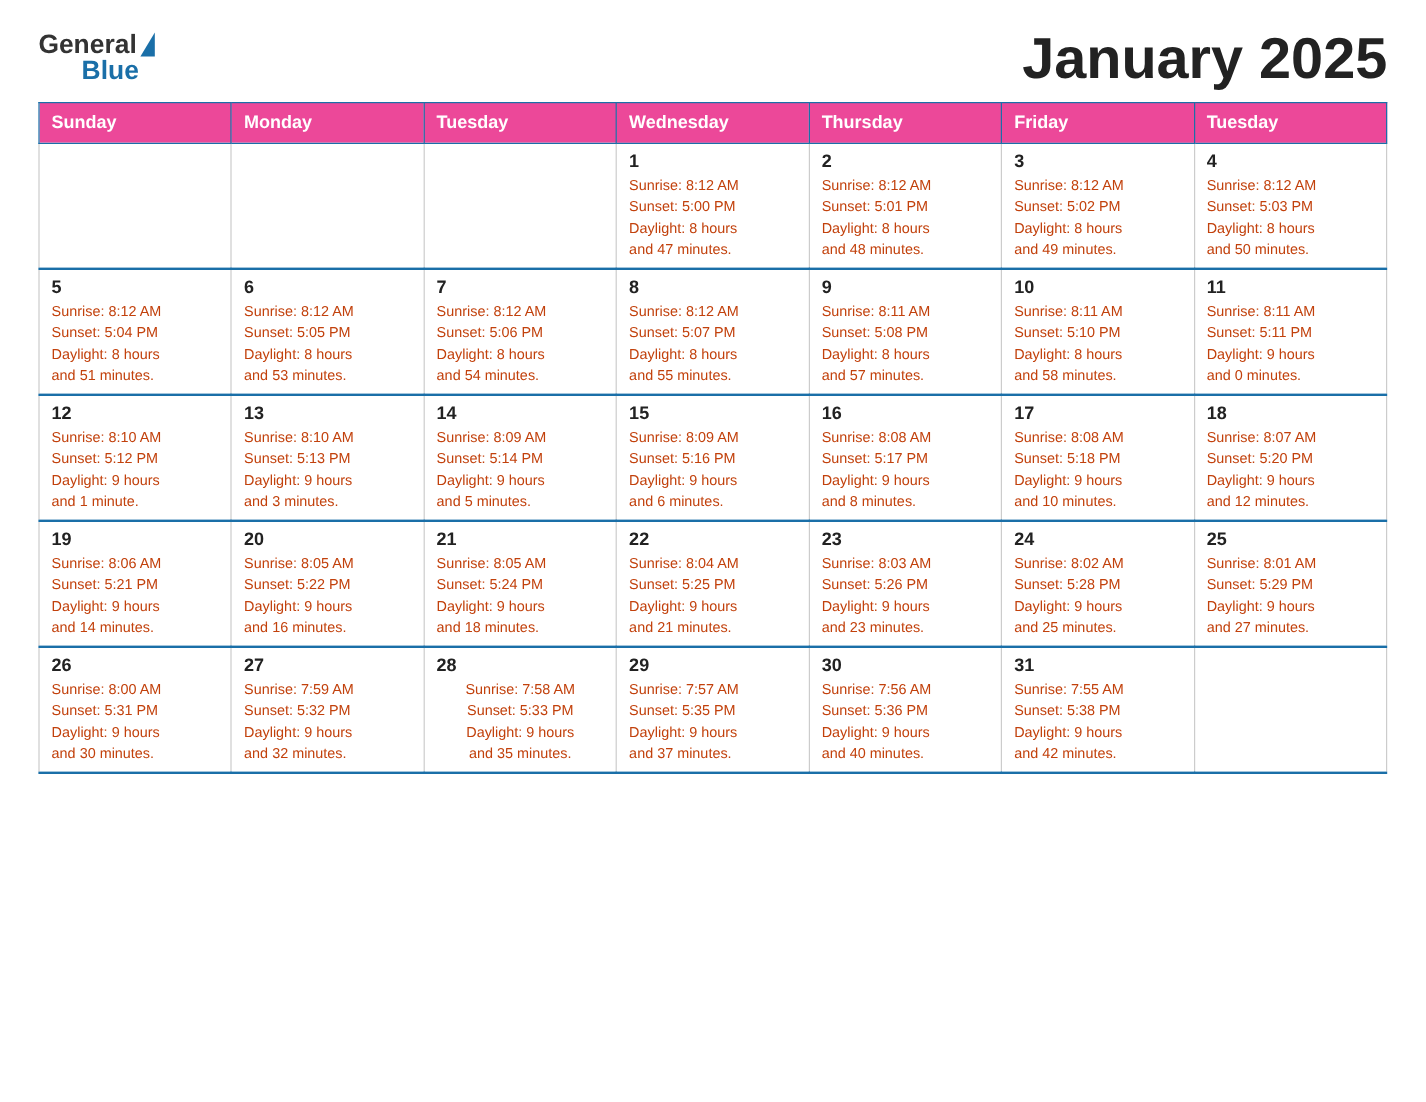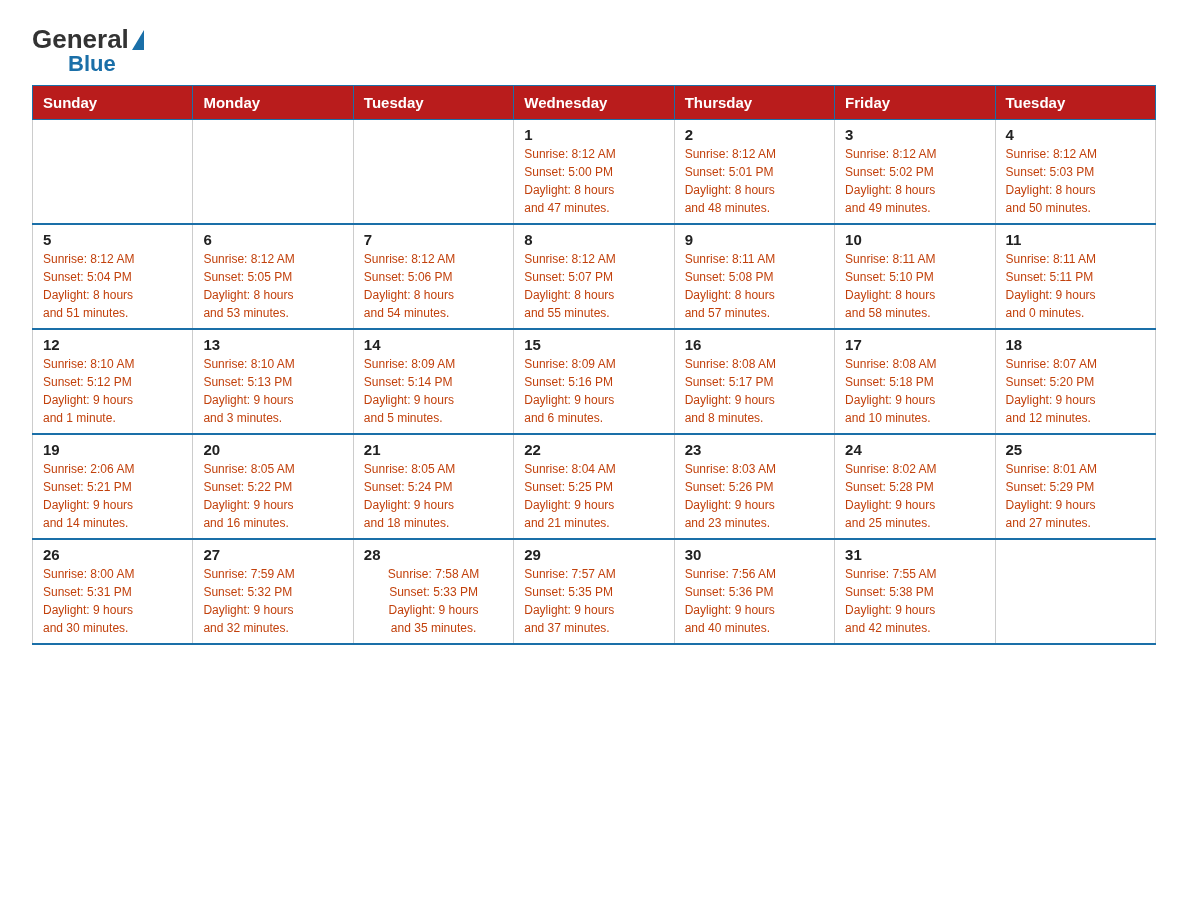--- a/index.html
+++ b/index.html
@@ -29,21 +29,21 @@
       font-size: 20px;
       color: #444;
       margin-top: 4px;
     }
     .calendar {
       width: 100%;
       border-collapse: collapse;
       margin-top: 8px;
     }
     .calendar thead tr {
-      background-color: #b91c1c;
+      background-color: #ec4899;
     }
     .calendar thead th {
       color: #fff;
       font-size: 15px;
       font-weight: 600;
       padding: 8px 10px;
       text-align: left;
       border: 1px solid #1a6fa8;
     }
     .calendar tbody td {
@@ -92,26 +92,27 @@
       margin-bottom: 0px;
       vertical-align: middle;
     }
   </style>
 </head>
 <body>
 
 <div class="header">
   <div class="logo-wrapper">
     <div class="logo-row">
-      <span style="font-size:26px;font-weight:bold;color:#333;">General</span>
+      <span style="font-size:22px;font-weight:bold;color:#333;">General</span>
       <span class="logo-triangle"></span>
     </div>
     <span style="font-size:22px;font-weight:bold;color:#1a6fa8;margin-top:-4px;padding-left:2px;margin-left:34px;">Blue</span>
   </div>
   <div class="title-area">
+    <div class="month-title">January 2025</div>
   </div>
 </div>
 
 <table class="calendar">
   <thead>
     <tr>
     <th>Sunday</th>
         <th>Monday</th>
         <th>Tuesday</th>
         <th>Wednesday</th>
@@ -252,21 +253,21 @@
           <span class="day-number">18</span>
           <div class="day-info" style="white-space: pre-line;">Sunrise: 8:07 AM
 Sunset: 5:20 PM
 Daylight: 9 hours
 and 12 minutes.</div>
         </td>
       </tr>
       <tr>
         <td>
           <span class="day-number">19</span>
-          <div class="day-info" style="white-space: pre-line;">Sunrise: 2:06 AM
+          <div class="day-info" style="white-space: pre-line;">Sunrise: 8:06 AM
 Sunset: 5:21 PM
 Daylight: 9 hours
 and 14 minutes.</div>
         </td>
         <td>
           <span class="day-number">20</span>
           <div class="day-info" style="white-space: pre-line;">Sunrise: 8:05 AM
 Sunset: 5:22 PM
 Daylight: 9 hours
 and 16 minutes.</div>

